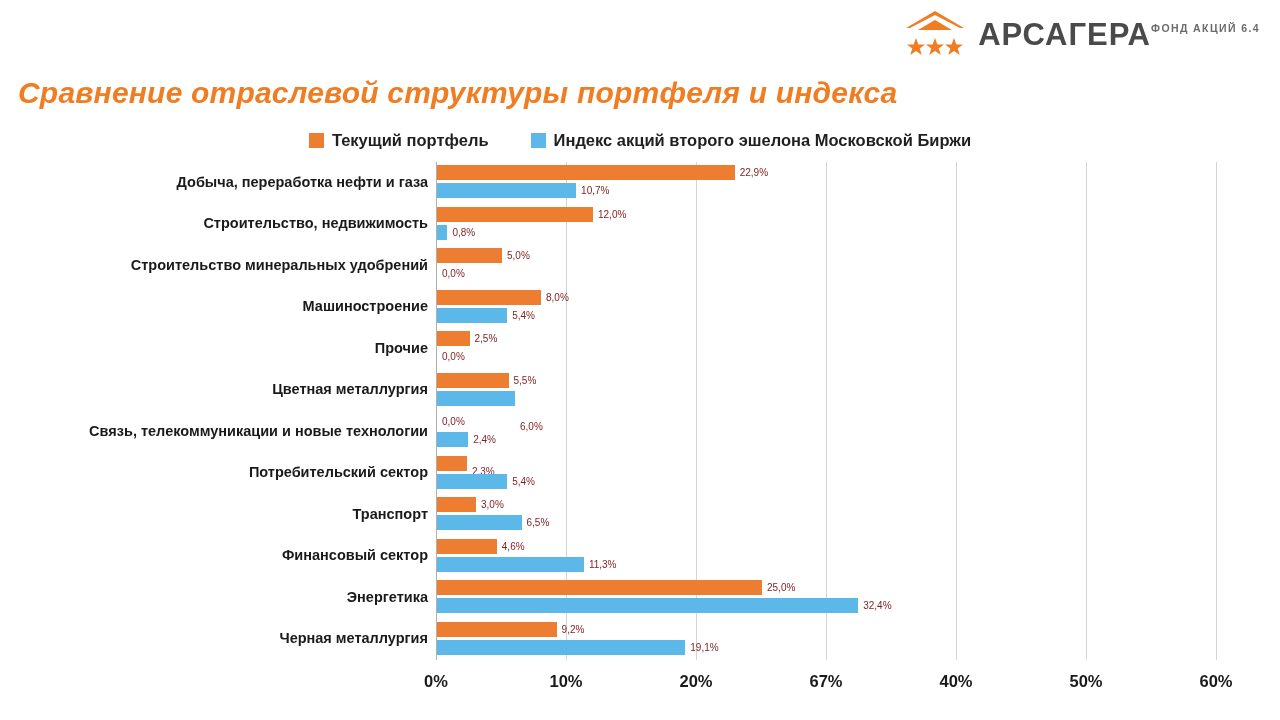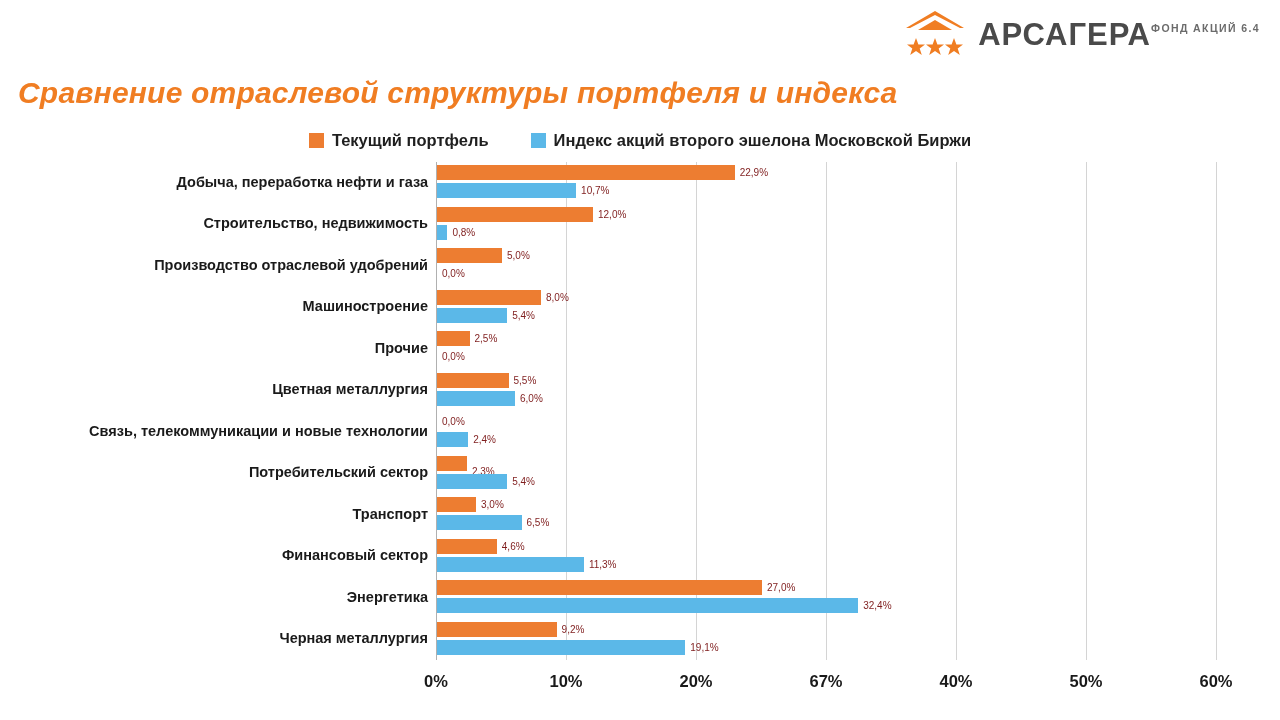--- a/index.html
+++ b/index.html
@@ -240,21 +240,21 @@
       <div class="row" style="top: 41.5px;">
         <div class="cat-label">Строительство, недвижимость</div>
         <div class="bars">
           <div class="bar series-0" style="width: 156px; left: 0px; background: rgb(237, 125, 49);"></div>
           <span class="bar-value series-0" style="left: 161px;">12,0%</span>
           <div class="bar series-1" style="width: 10.4px; left: 0px; background: rgb(91, 184, 232);"></div>
           <span class="bar-value series-1" style="left: 15.4px;">0,8%</span>
         </div>
       </div>
       <div class="row" style="top: 83px;">
-        <div class="cat-label">Производство отраслевой удобрений</div>
+        <div class="cat-label">Строительство минеральных удобрений</div>
         <div class="bars">
           <div class="bar series-0" style="width: 65px; left: 0px; background: rgb(237, 125, 49);"></div>
           <span class="bar-value series-0" style="left: 70px;">5,0%</span>
           <span class="bar-value series-1" style="left: 5px;">0,0%</span>
         </div>
       </div>
       <div class="row" style="top: 124.5px;">
         <div class="cat-label">Машиностроение</div>
         <div class="bars">
           <div class="bar series-0" style="width: 104px; left: 0px; background: rgb(237, 125, 49);"></div>
@@ -270,21 +270,21 @@
           <span class="bar-value series-0" style="left: 37.5px;">2,5%</span>
           <span class="bar-value series-1" style="left: 5px;">0,0%</span>
         </div>
       </div>
       <div class="row" style="top: 207.5px;">
         <div class="cat-label">Цветная металлургия</div>
         <div class="bars">
           <div class="bar series-0" style="width: 71.5px; left: 0px; background: rgb(237, 125, 49);"></div>
           <span class="bar-value series-0" style="left: 76.5px;">5,5%</span>
           <div class="bar series-1" style="width: 78px; left: 0px; background: rgb(91, 184, 232);"></div>
-          <span class="bar-value series-1" style="left: 83px;">6,0%</span>
+          <span class="bar-value series-1" style="left: 83px; margin-top: 28px;">6,0%</span>
         </div>
       </div>
       <div class="row" style="top: 249px;">
         <div class="cat-label">Связь, телекоммуникации и новые технологии</div>
         <div class="bars">
           <span class="bar-value series-0" style="left: 5px;">0,0%</span>
           <div class="bar series-1" style="width: 31.2px; left: 0px; background: rgb(91, 184, 232);"></div>
           <span class="bar-value series-1" style="left: 36.2px;">2,4%</span>
         </div>
       </div>
@@ -312,21 +312,21 @@
           <div class="bar series-0" style="width: 59.8px; left: 0px; background: rgb(237, 125, 49);"></div>
           <span class="bar-value series-0" style="left: 64.8px;">4,6%</span>
           <div class="bar series-1" style="width: 146.9px; left: 0px; background: rgb(91, 184, 232);"></div>
           <span class="bar-value series-1" style="left: 151.9px;">11,3%</span>
         </div>
       </div>
       <div class="row" style="top: 415px;">
         <div class="cat-label">Энергетика</div>
         <div class="bars">
           <div class="bar series-0" style="width: 325px; left: 0px; background: rgb(237, 125, 49);"></div>
-          <span class="bar-value series-0" style="left: 330px;">27,0%</span>
+          <span class="bar-value series-0" style="left: 330px;">25,0%</span>
           <div class="bar series-1" style="width: 421.2px; left: 0px; background: rgb(91, 184, 232);"></div>
           <span class="bar-value series-1" style="left: 426.2px;">32,4%</span>
         </div>
       </div>
       <div class="row" style="top: 456.5px;">
         <div class="cat-label">Черная металлургия</div>
         <div class="bars">
           <div class="bar series-0" style="width: 119.6px; left: 0px; background: rgb(237, 125, 49);"></div>
           <span class="bar-value series-0" style="left: 124.6px;">9,2%</span>
           <div class="bar series-1" style="width: 248.3px; left: 0px; background: rgb(91, 184, 232);"></div>

